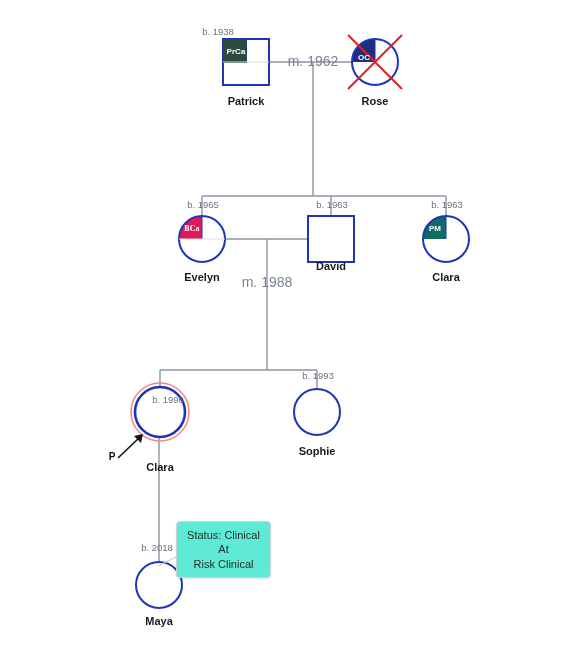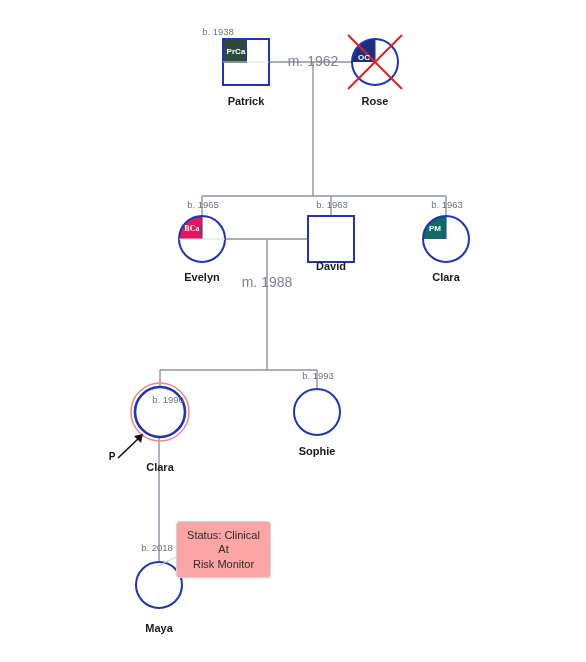--- a/index.html
+++ b/index.html
@@ -60,21 +60,21 @@
   }
   .proband-letter {
     position: absolute;
     font-size: 10px;
     font-weight: bold;
     color: #111111;
     transform: translate(-50%, -50%);
   }
   .tooltip-box {
     position: absolute;
-    background: #fca5a5;
+    background: #5eead4;
     border: 1px solid #cfd4da;
     border-radius: 4px;
     box-shadow: 0 1px 2px rgba(0,0,0,0.10);
     font-size: 11px;
     color: #2b2b2b;
     line-height: 1.30;
     text-align: center;
     padding: 6px 8px;
     box-sizing: border-box;
   }
@@ -176,25 +176,25 @@
   <div class="node-meta" style="left:318px; top:370px;">b. 1993</div>
   <div class="node-meta" style="left:157px; top:542px;">b. 2018</div>
 
   <div class="node-name" style="left:246px; top:95px;">Patrick</div>
   <div class="node-name" style="left:375px; top:95px;">Rose</div>
   <div class="node-name" style="left:202px; top:271px;">Evelyn</div>
   <div class="node-name" style="left:331px; top:260px;">David</div>
   <div class="node-name" style="left:446px; top:271px;">Clara</div>
   <div class="node-name" style="left:160px; top:445px;margin-top:16px;">Clara</div>
   <div class="node-name" style="left:317px; top:445px;">Sophie</div>
-  <div class="node-name" style="left:159px; top:615px;margin-top:7px;">Maya</div>
+  <div class="node-name" style="left:159px; top:615px;">Maya</div>
 
   <div class="union-label" style="left:313px; top:53px;">m. 1962</div>
   <div class="union-label" style="left:267px; top:230px;margin-top:44px;">m. 1988</div>
 
   <div class="proband-letter" style="left:112px; top:456px;">P</div>
 
   <div class="tooltip-box" style="left:176px; top:521px; width:95px;">
     <div>Status: Clinical At</div>
-    <div>Risk Monitor</div>
+    <div>Risk Clinical</div>
   </div>
 
 </div>
 
 </body></html>

